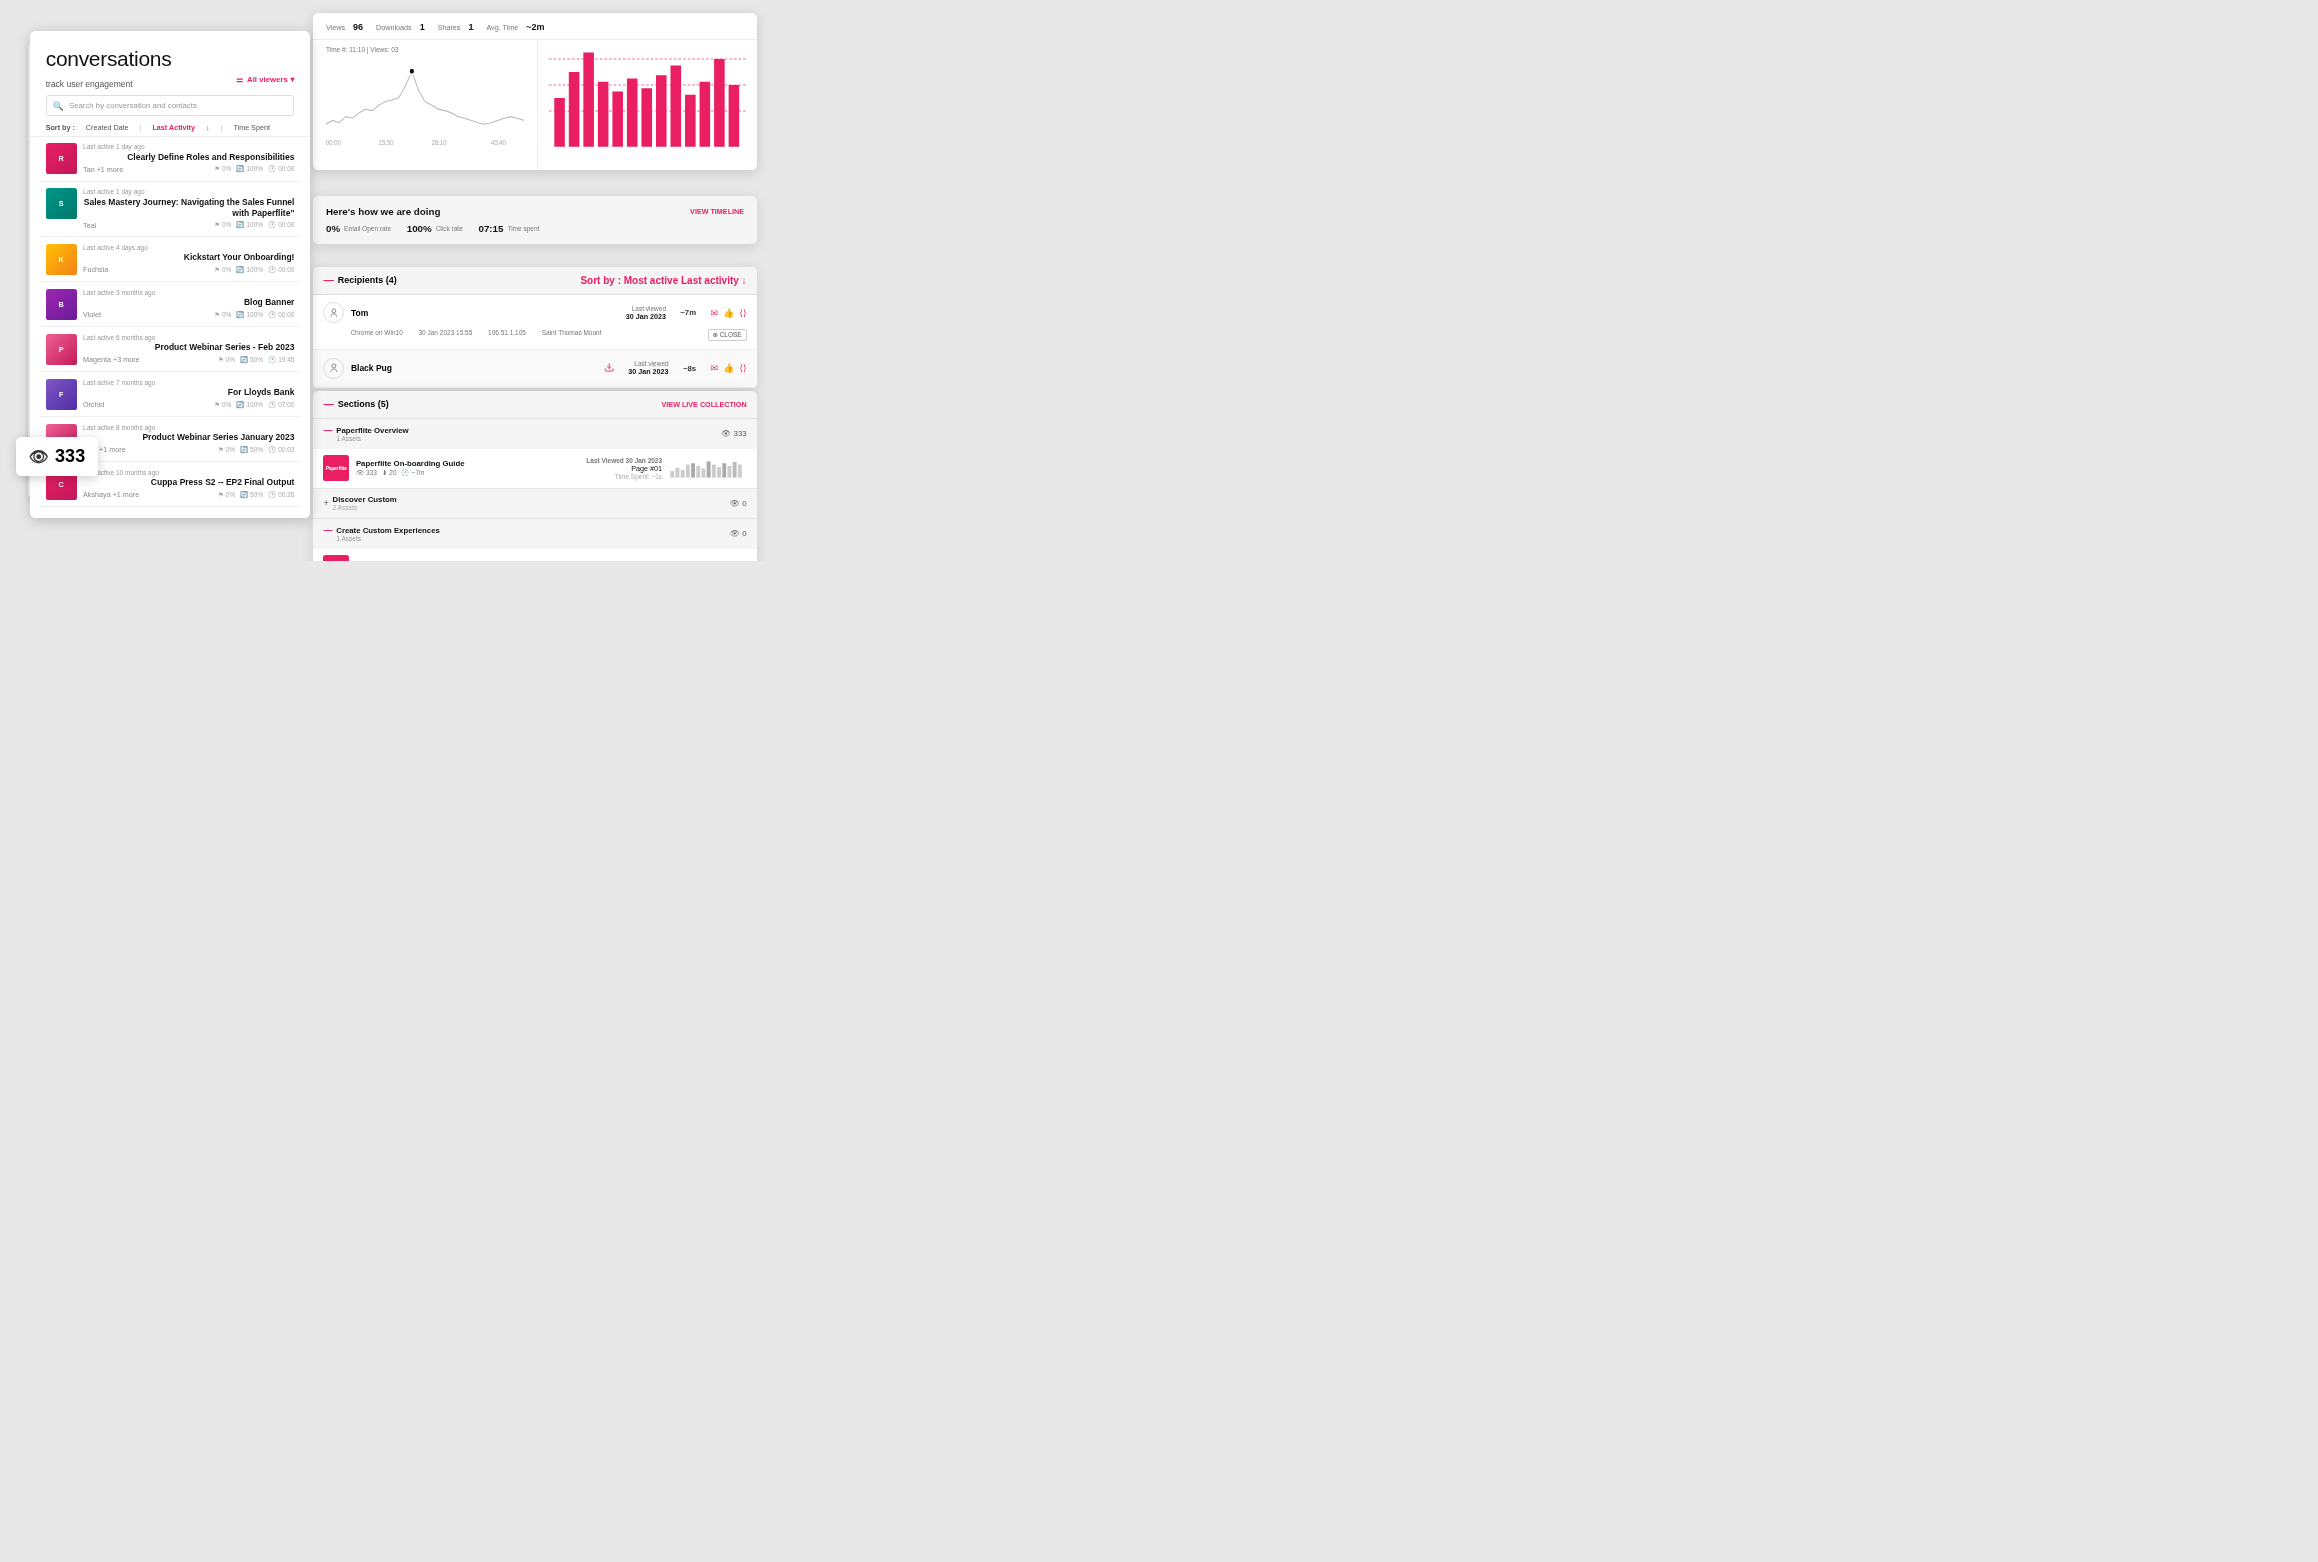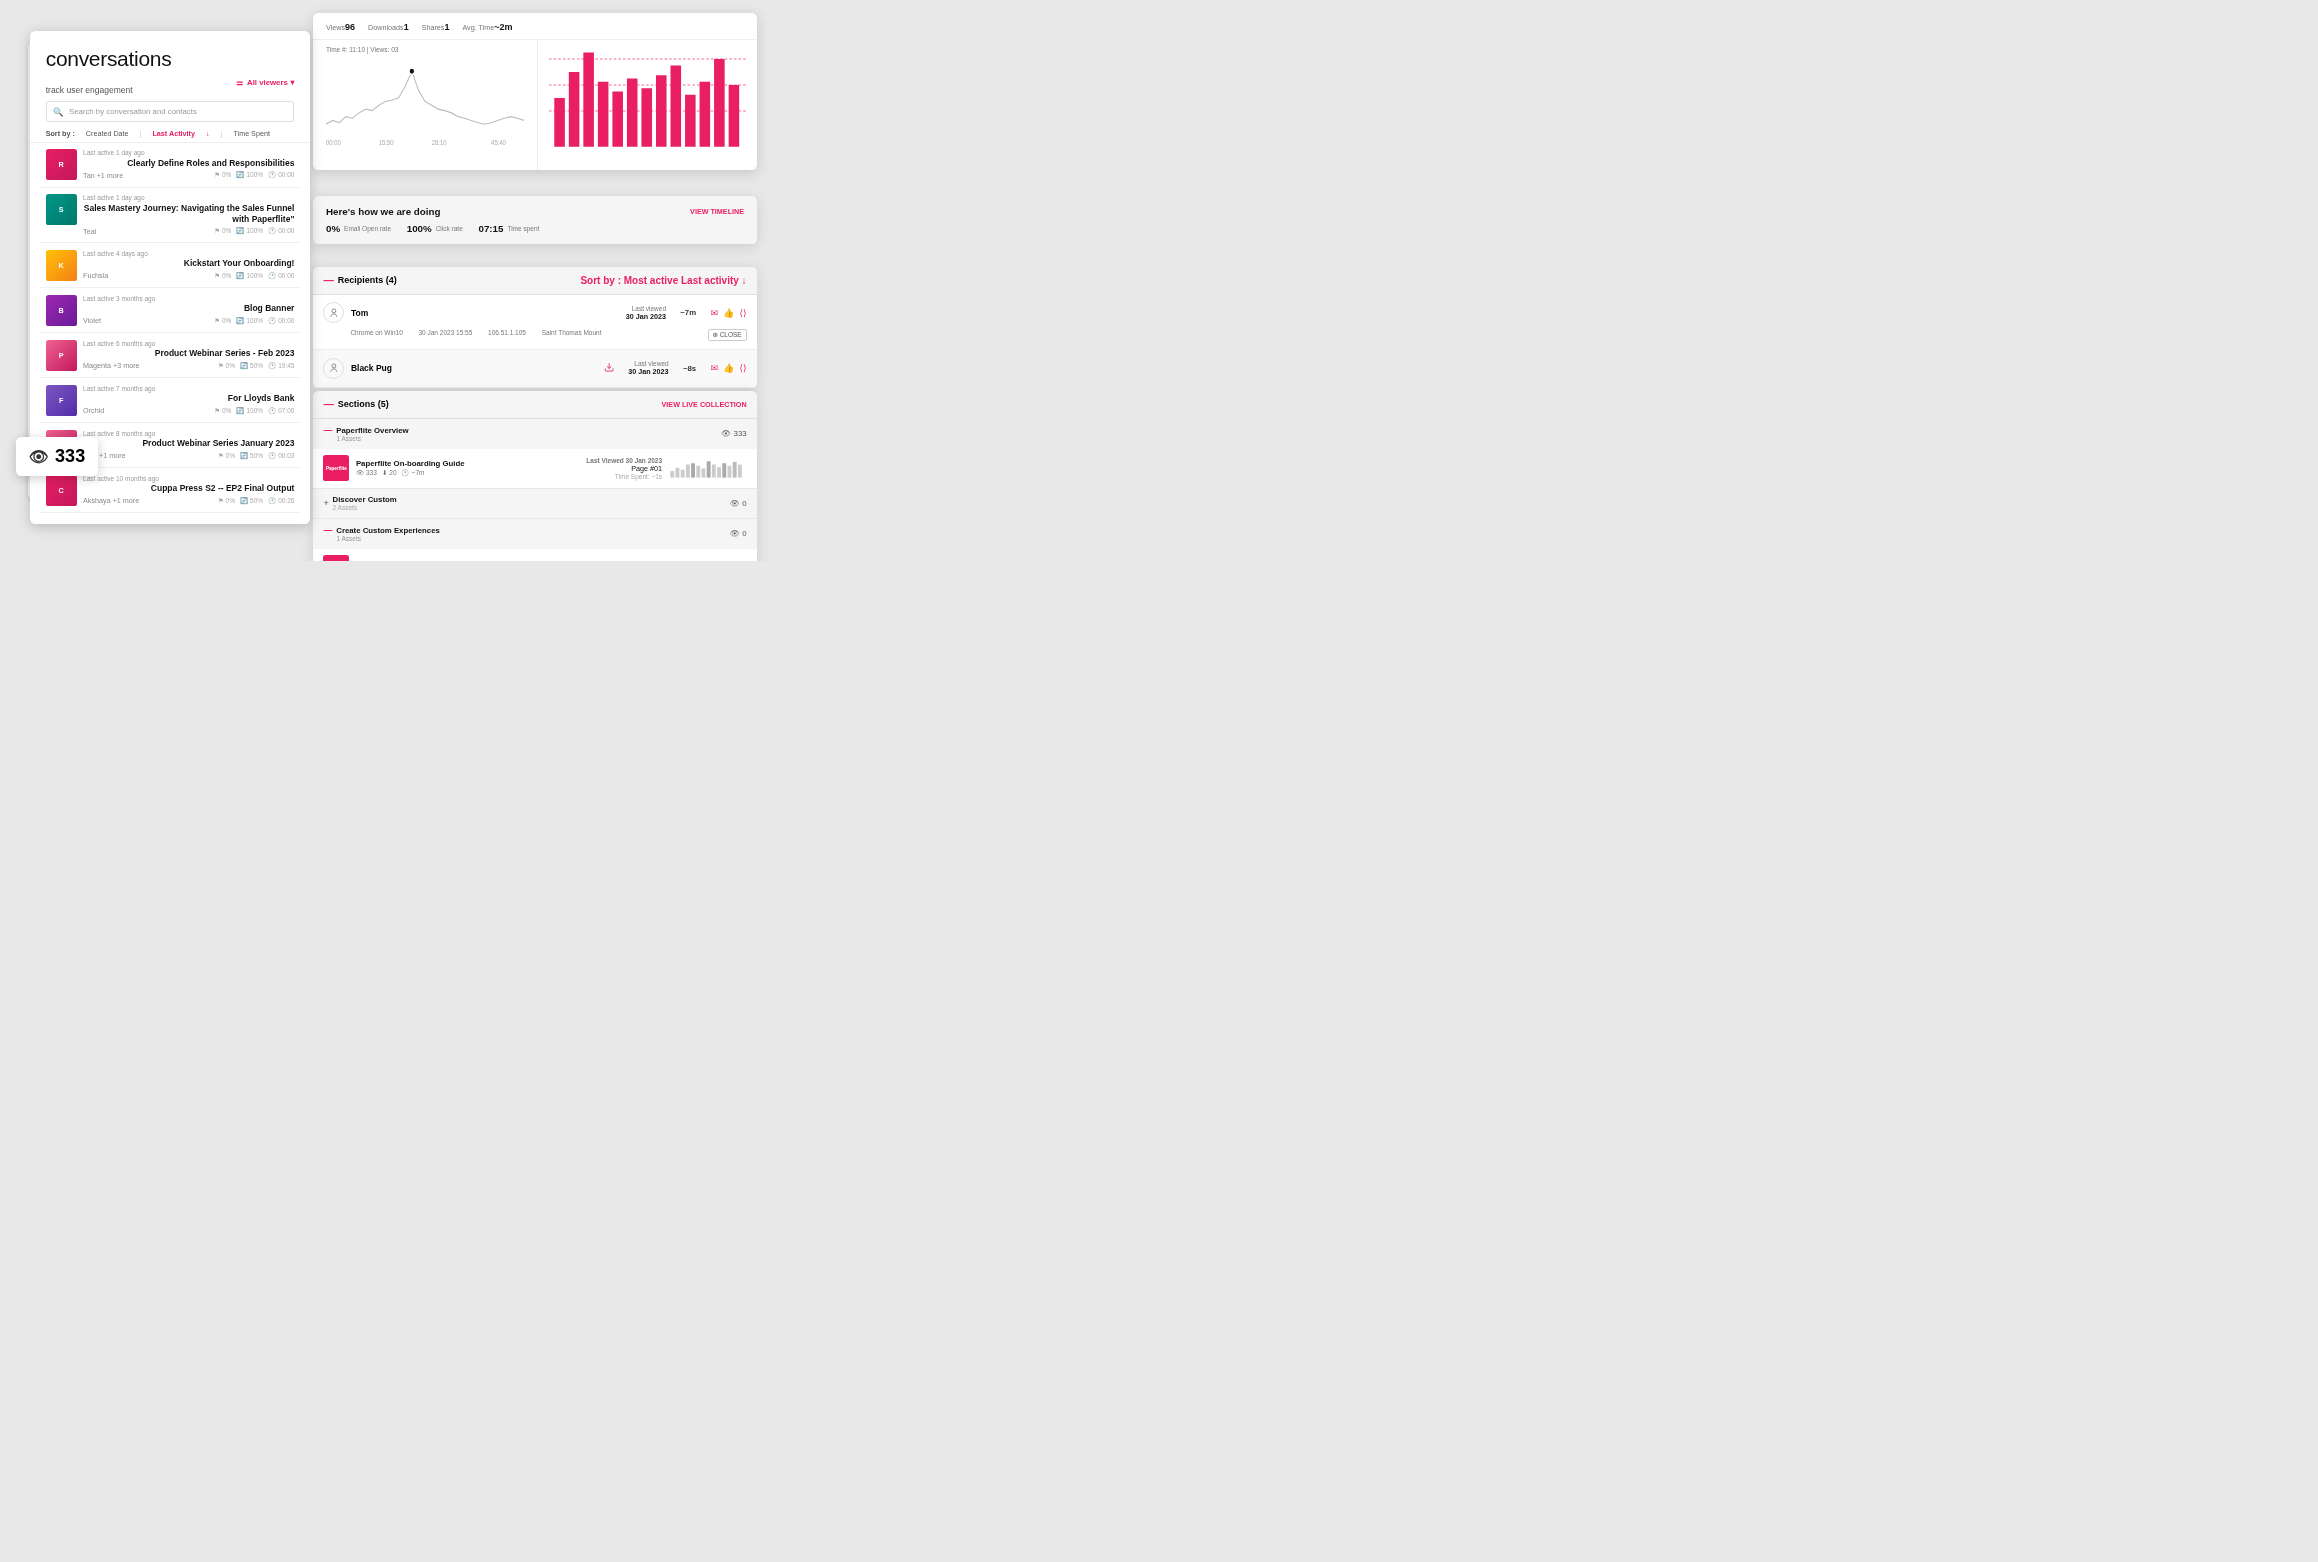--- a/index.html
+++ b/index.html
@@ -46,21 +46,21 @@
     }
     .conv-title {
       font-size: 21px;
       font-weight: 400;
       color: #111;
       letter-spacing: -0.3px;
     }
     .conv-subtitle {
       font-size: 8.5px;
       color: #555;
-      margin-top: 14px;
+      margin-top: 8px;
     }
     .all-viewers-btn {
       display: flex;
       align-items: center;
       gap: 2.6px;
       color: #e91e63;
       font-size: 7.8px;
       font-weight: 600;
       cursor: pointer;
     }
@@ -160,21 +160,21 @@
     }
     .analytics-stats-row {
       display: flex;
       gap: 0;
       padding: 9px 13px 6.5px 13px;
       border-bottom: 0.7px solid #eee;
     }
     .analytics-stat {
       display: flex;
       align-items: center;
-      gap: 0;
+      gap: 8px;
       margin-right: 13px;
     }
     .analytics-stat-label { font-size: 7.2px; color: #777; }
     .analytics-stat-value { font-size: 9px; font-weight: 700; color: #111; }
 
     .chart-area {
       display: flex;
       height: 130px;
       position: relative;
     }

